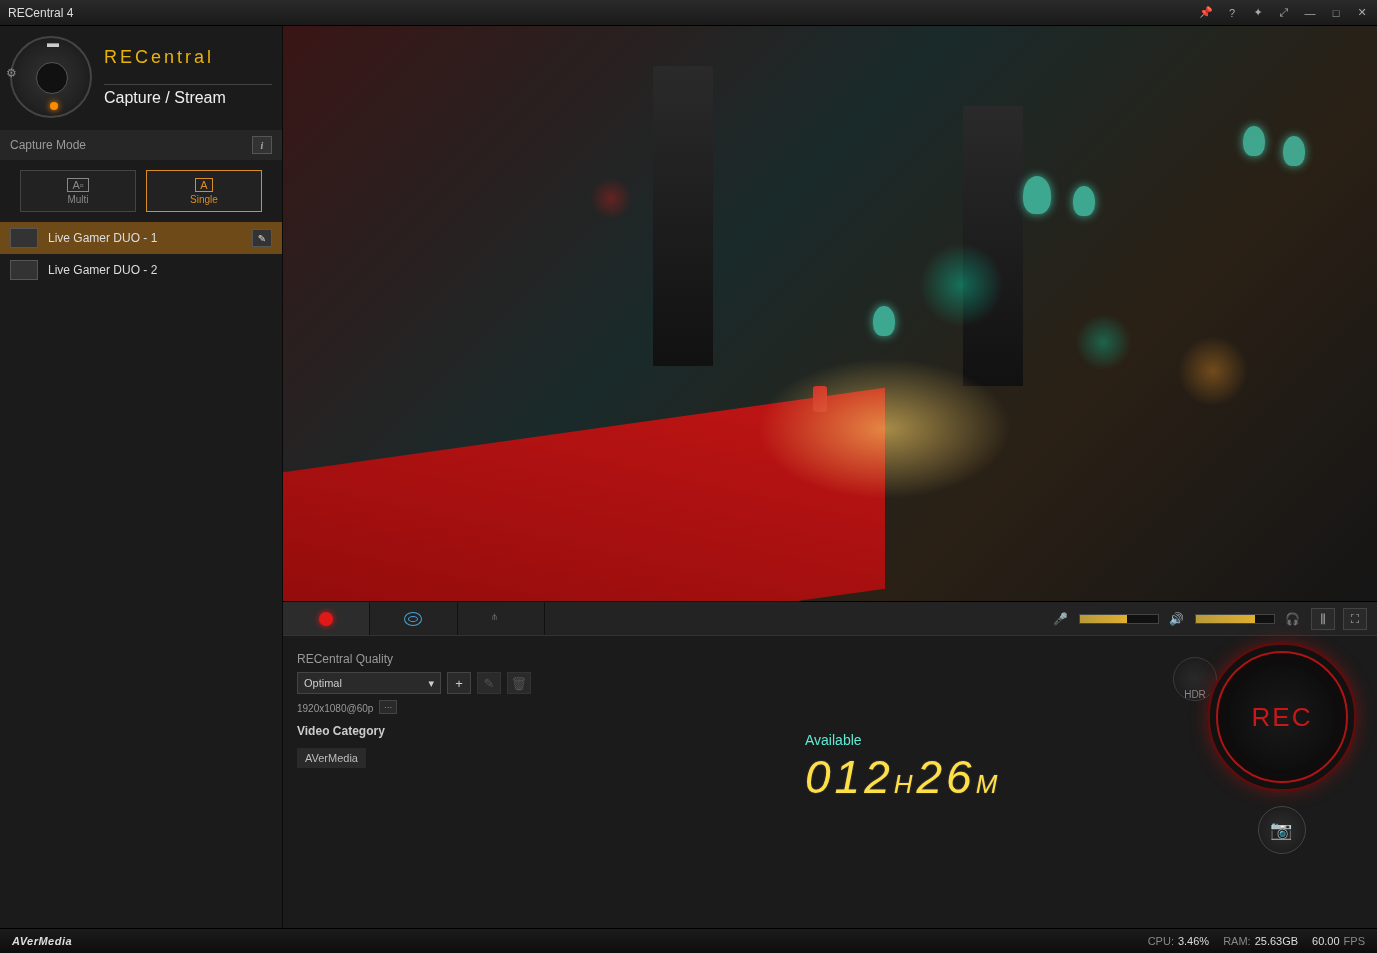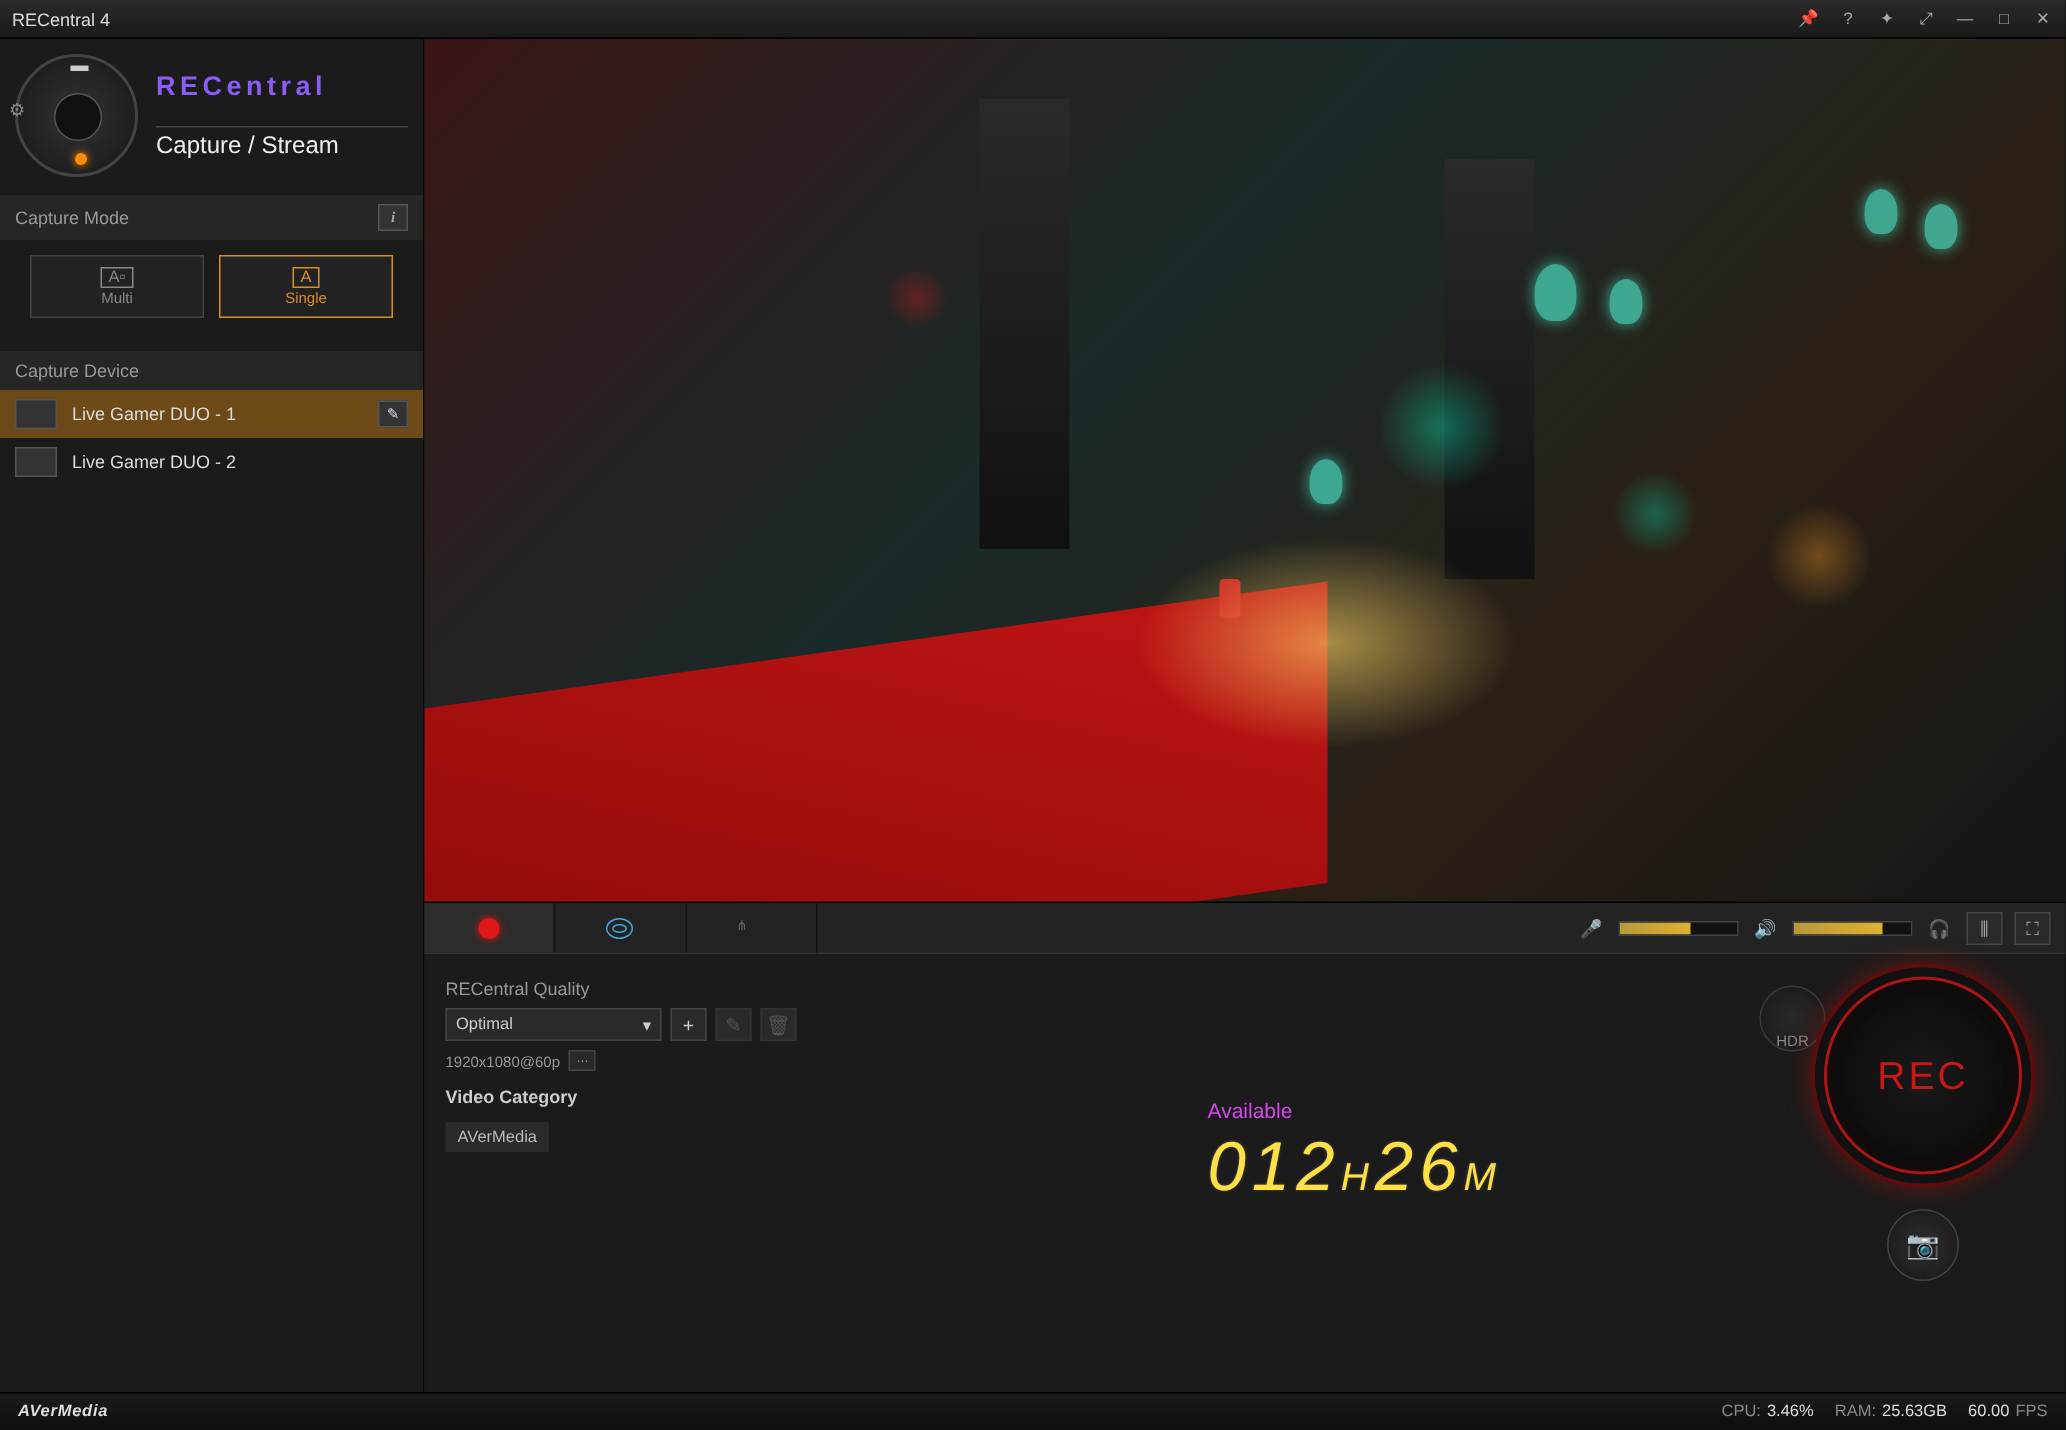--- a/index.html
+++ b/index.html
@@ -15,21 +15,21 @@
 .sidebar { width: 283px; background: #1b1b1b; border-right: 1px solid #0a0a0a; display: flex; flex-direction: column; }
 
 .brand-row { display: flex; align-items: center; padding: 10px 10px 0 10px; gap: 12px; }
 .dial { width: 82px; height: 82px; border-radius: 50%; background: radial-gradient(circle at 50% 50%, #333 0%, #222 60%, #111 100%); position: relative; border: 2px solid #444; }
 .dial::before { content:""; position:absolute; left:50%; top:50%; width:30px; height:30px; margin:-15px 0 0 -15px; border-radius:50%; background:#111; border:1px solid #555; }
 .dial .seg { position:absolute; width:40px; height:40px; }
 .dial .top { left:21px; top:-2px; color:#ccc; font-size:12px; text-align:center; }
 .dial .left { left:-6px; top:28px; color:#888; font-size:12px; }
 .dial .dot { position:absolute; left:38px; bottom:6px; width:8px; height:8px; border-radius:50%; background:#ff8c00; box-shadow:0 0 6px #ff8c00; }
 .brand-text { flex:1; }
-.brand-logo { font-size: 18px; letter-spacing: 3px; color:#8b5cf6; font-weight: 700; }
+.brand-logo { font-size: 18px; letter-spacing: 3px; color:#eab308; font-weight: 400; }
 .brand-sub { font-size: 16px; color:#eee; margin-top: 16px; padding-top:4px; border-top:1px solid #444; }
 
 .section-hdr { display:flex; align-items:center; justify-content:space-between; background:#262626; padding:6px 10px; margin-top:12px; font-size:12px; color:#999; }
 .info-btn { width:20px; height:18px; background:#333; border:1px solid #555; color:#aaa; font-size:10px; display:flex; align-items:center; justify-content:center; cursor:pointer; font-weight:bold; font-family: Georgia, serif; font-style: italic; }
 
 .mode-row { display:flex; gap:10px; padding:10px 20px; }
 .mode-btn { flex:1; height:42px; background:#222; border:1px solid #444; display:flex; flex-direction:column; align-items:center; justify-content:center; font-size:10px; color:#888; cursor:pointer; gap:2px; }
 .mode-btn.active { border-color:#d98c2a; color:#d98c2a; }
 .mode-btn .glyph { font-size:11px; border:1px solid currentColor; padding:0 4px; line-height:12px; }
 
@@ -77,21 +77,21 @@
 .cat-box { background:#2a2a2a; padding:4px 8px; font-size:11px; color:#bbb; display:inline-block; margin-top:4px;}
 
 .ctrl-right { flex:1; position:relative; }
 .audio-bar { height:34px; border-bottom:1px solid #333; display:flex; align-items:center; justify-content:flex-end; padding:0 10px; gap:8px; background:#232323;}
 .meter { width:80px; height:10px; background:#111; border:1px solid #444; position:relative; overflow:hidden;}
 .meter i { position:absolute; left:0;top:0;bottom:0; background:linear-gradient(90deg,#b89a3a,#e0b030); }
 .aicon { width:20px;height:20px;display:flex;align-items:center;justify-content:center;color:#aaa;font-size:12px;cursor:pointer;border:1px solid transparent;}
 .aicon.box{background:#2a2a2a;border:1px solid #444;width:24px;height:22px;}
 
 .avail-block { position:absolute; left:260px; top:130px; color:#ddd; }
-.avail-lbl { font-size:14px; color:#d946ef; margin-bottom:2px;}
+.avail-lbl { font-size:14px; color:#5eead4; margin-bottom:2px;}
 .avail-time { font-family:"Courier New",monospace; font-size:46px; letter-spacing:4px; color:#fde047; font-style:italic; text-shadow:0 0 2px rgba(255,200,200,0.3); }
 .avail-time .sm{font-size:26px;}
 
 .rec-area { position:absolute; right:20px; top:40px; display:flex; flex-direction:column; align-items:center;}
 .hdr-btn { position:absolute; right:160px; top:55px; width:44px;height:44px;border-radius:50%;background:radial-gradient(#2a2a2a,#181818);border:1px solid #3a3a3a;display:flex;align-items:flex-end;justify-content:center;font-size:10px;color:#888;cursor:pointer;}
 .rec-btn { width:150px;height:150px;border-radius:50%; background:radial-gradient(circle,#1a1a1a 0%,#0a0a0a 70%); border:3px solid #5a0e0e; box-shadow:inset 0 0 0 6px #111, 0 0 18px rgba(200,20,20,0.4), inset 0 0 18px rgba(200,20,20,0.25); display:flex;align-items:center;justify-content:center;cursor:pointer; position:relative;}
 .rec-btn::before{content:"";position:absolute;inset:6px;border-radius:50%;border:2px solid #c81818;opacity:0.85;}
 .rec-btn span{font-size:26px;letter-spacing:2px;color:#c81818;font-weight:300;}
 .snap-btn { margin-top:14px; width:48px;height:48px;border-radius:50%;background:radial-gradient(#2e2e2e,#181818);border:1px solid #444;display:flex;align-items:center;justify-content:center;color:#ccc;font-size:18px;cursor:pointer;}
 
@@ -139,23 +139,20 @@
       <div class="mode-btn">
         <span class="glyph">A▫</span>
         <span>Multi</span>
       </div>
       <div class="mode-btn active">
         <span class="glyph">A</span>
         <span>Single</span>
       </div>
     </div>
 
-    <div class="section-hdr">
-      <span>Capture Device</span>
-    </div>
     <div class="device-list">
       <div class="device-item selected">
         <div class="device-thumb"></div>
         <span>Live Gamer DUO - 1</span>
         <span class="edit">✎</span>
       </div>
       <div class="device-item">
         <div class="device-thumb"></div>
         <span>Live Gamer DUO - 2</span>
       </div>

